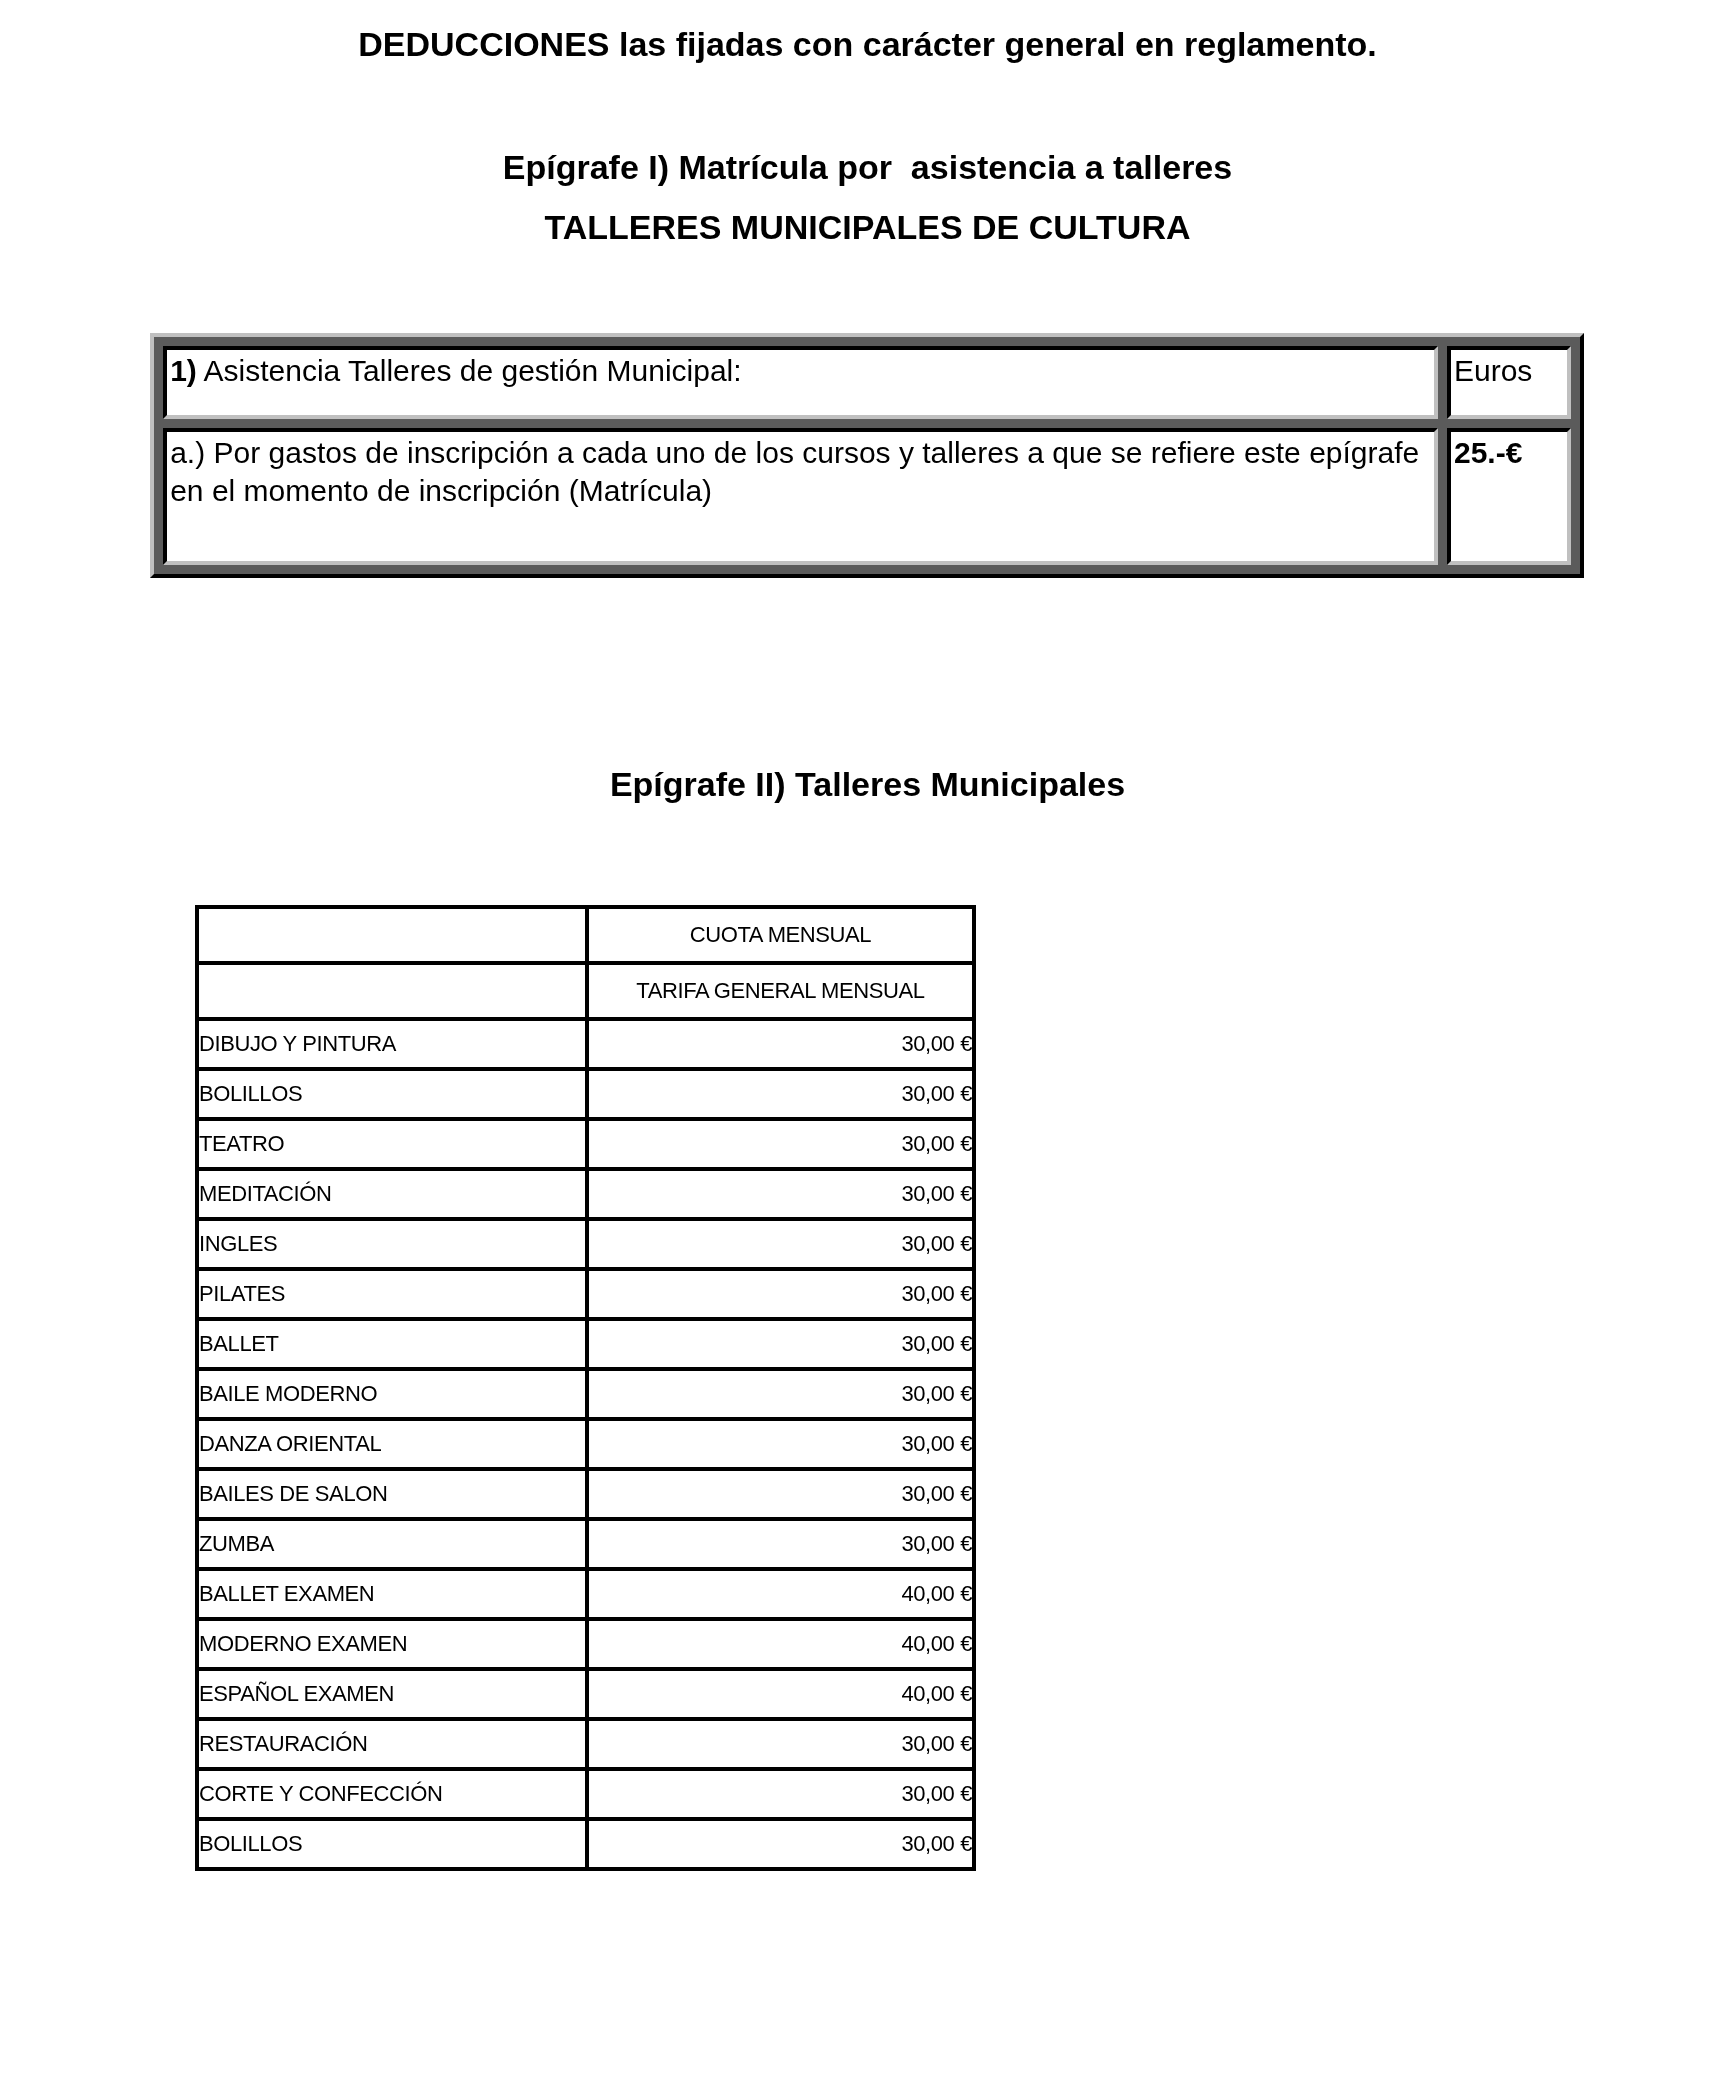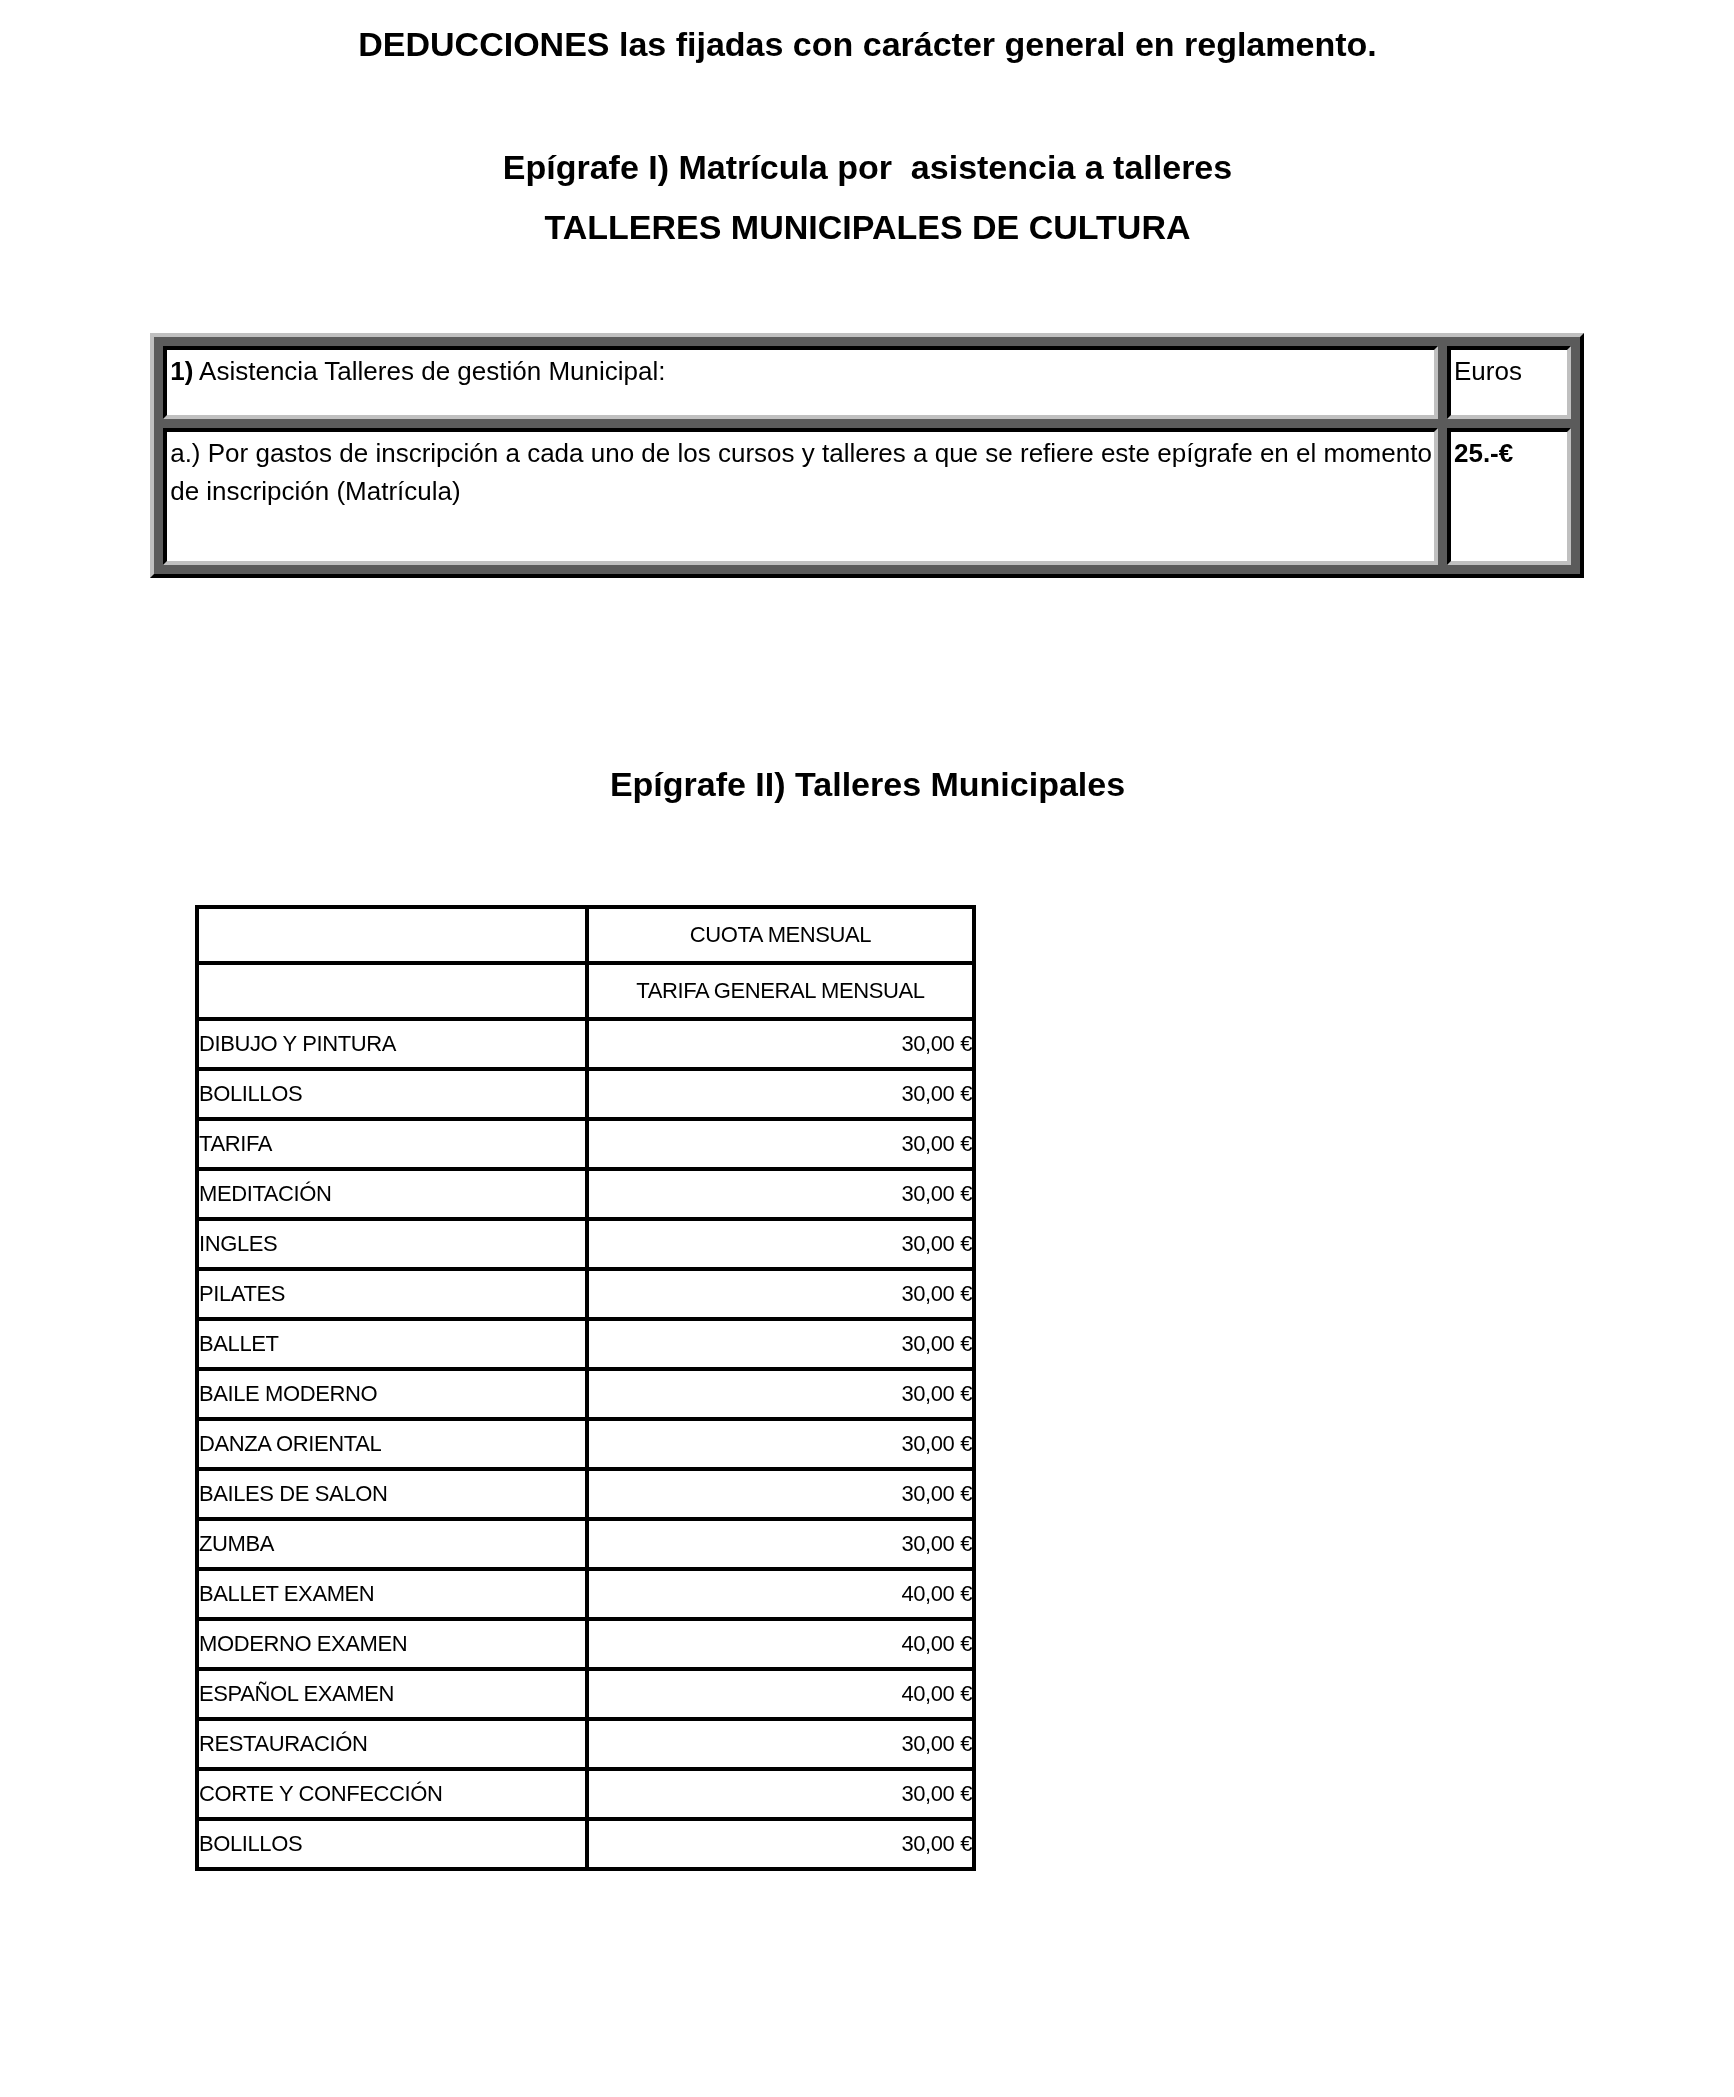--- a/index.html
+++ b/index.html
@@ -41,21 +41,21 @@
     border-right: 4.7px solid #000000;
     border-bottom: 4.7px solid #000000;
   }
   table.t1 td {
     background: #ffffff;
     border-top: 4px solid #000000;
     border-left: 4px solid #000000;
     border-bottom: 4px solid #c0c0c0;
     border-right: 4px solid #c0c0c0;
     vertical-align: top;
-    font-size: 26px;
+    font-size: 30px;
     line-height: 38px;
     padding: 1.6px 1.6px 1.6px 3.2px;
   }
   td.t1-main { width: 1262px; }
   td.t1-side { }
   tr.t1-r1 td { height: 62px; }
   tr.t1-r2 td { height: 126px; }
   td.t1-desc { line-height: 57px; }
   td.t1-price {
     font-weight: bold;
@@ -125,21 +125,21 @@
 
     <tr>
           <td class="t2-name">DIBUJO Y PINTURA</td>
           <td class="t2-price">30,00 €</td>
         </tr>
         <tr>
           <td class="t2-name">BOLILLOS</td>
           <td class="t2-price">30,00 €</td>
         </tr>
         <tr>
-          <td class="t2-name">TARIFA</td>
+          <td class="t2-name">TEATRO</td>
           <td class="t2-price">30,00 €</td>
         </tr>
         <tr>
           <td class="t2-name">MEDITACIÓN</td>
           <td class="t2-price">30,00 €</td>
         </tr>
         <tr>
           <td class="t2-name">INGLES</td>
           <td class="t2-price">30,00 €</td>
         </tr>

